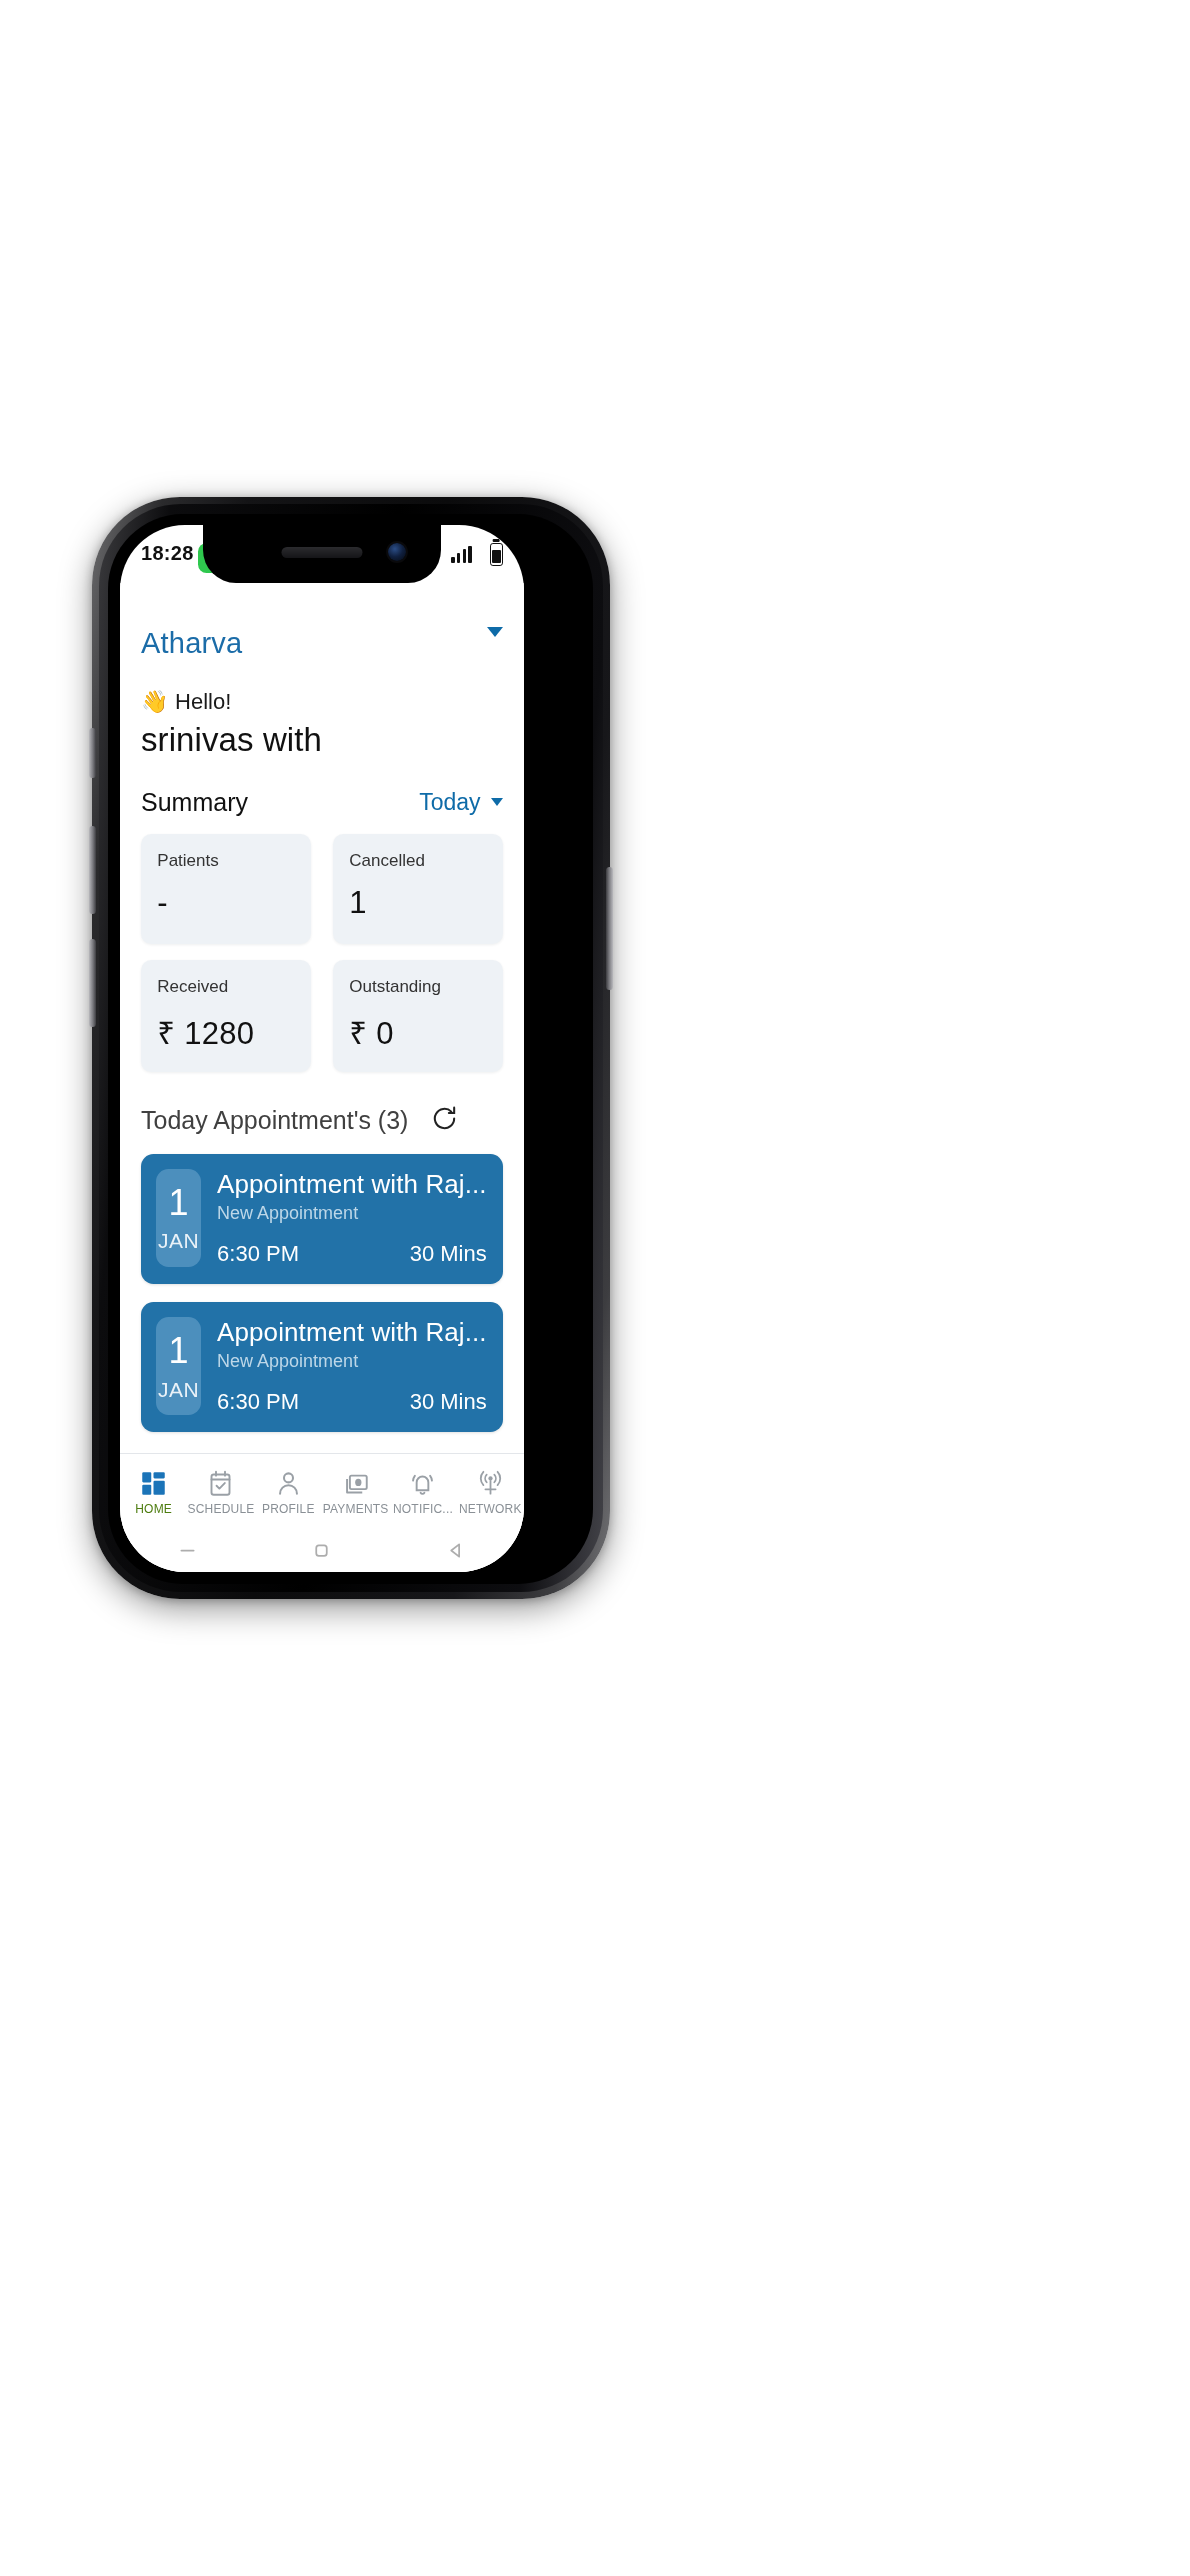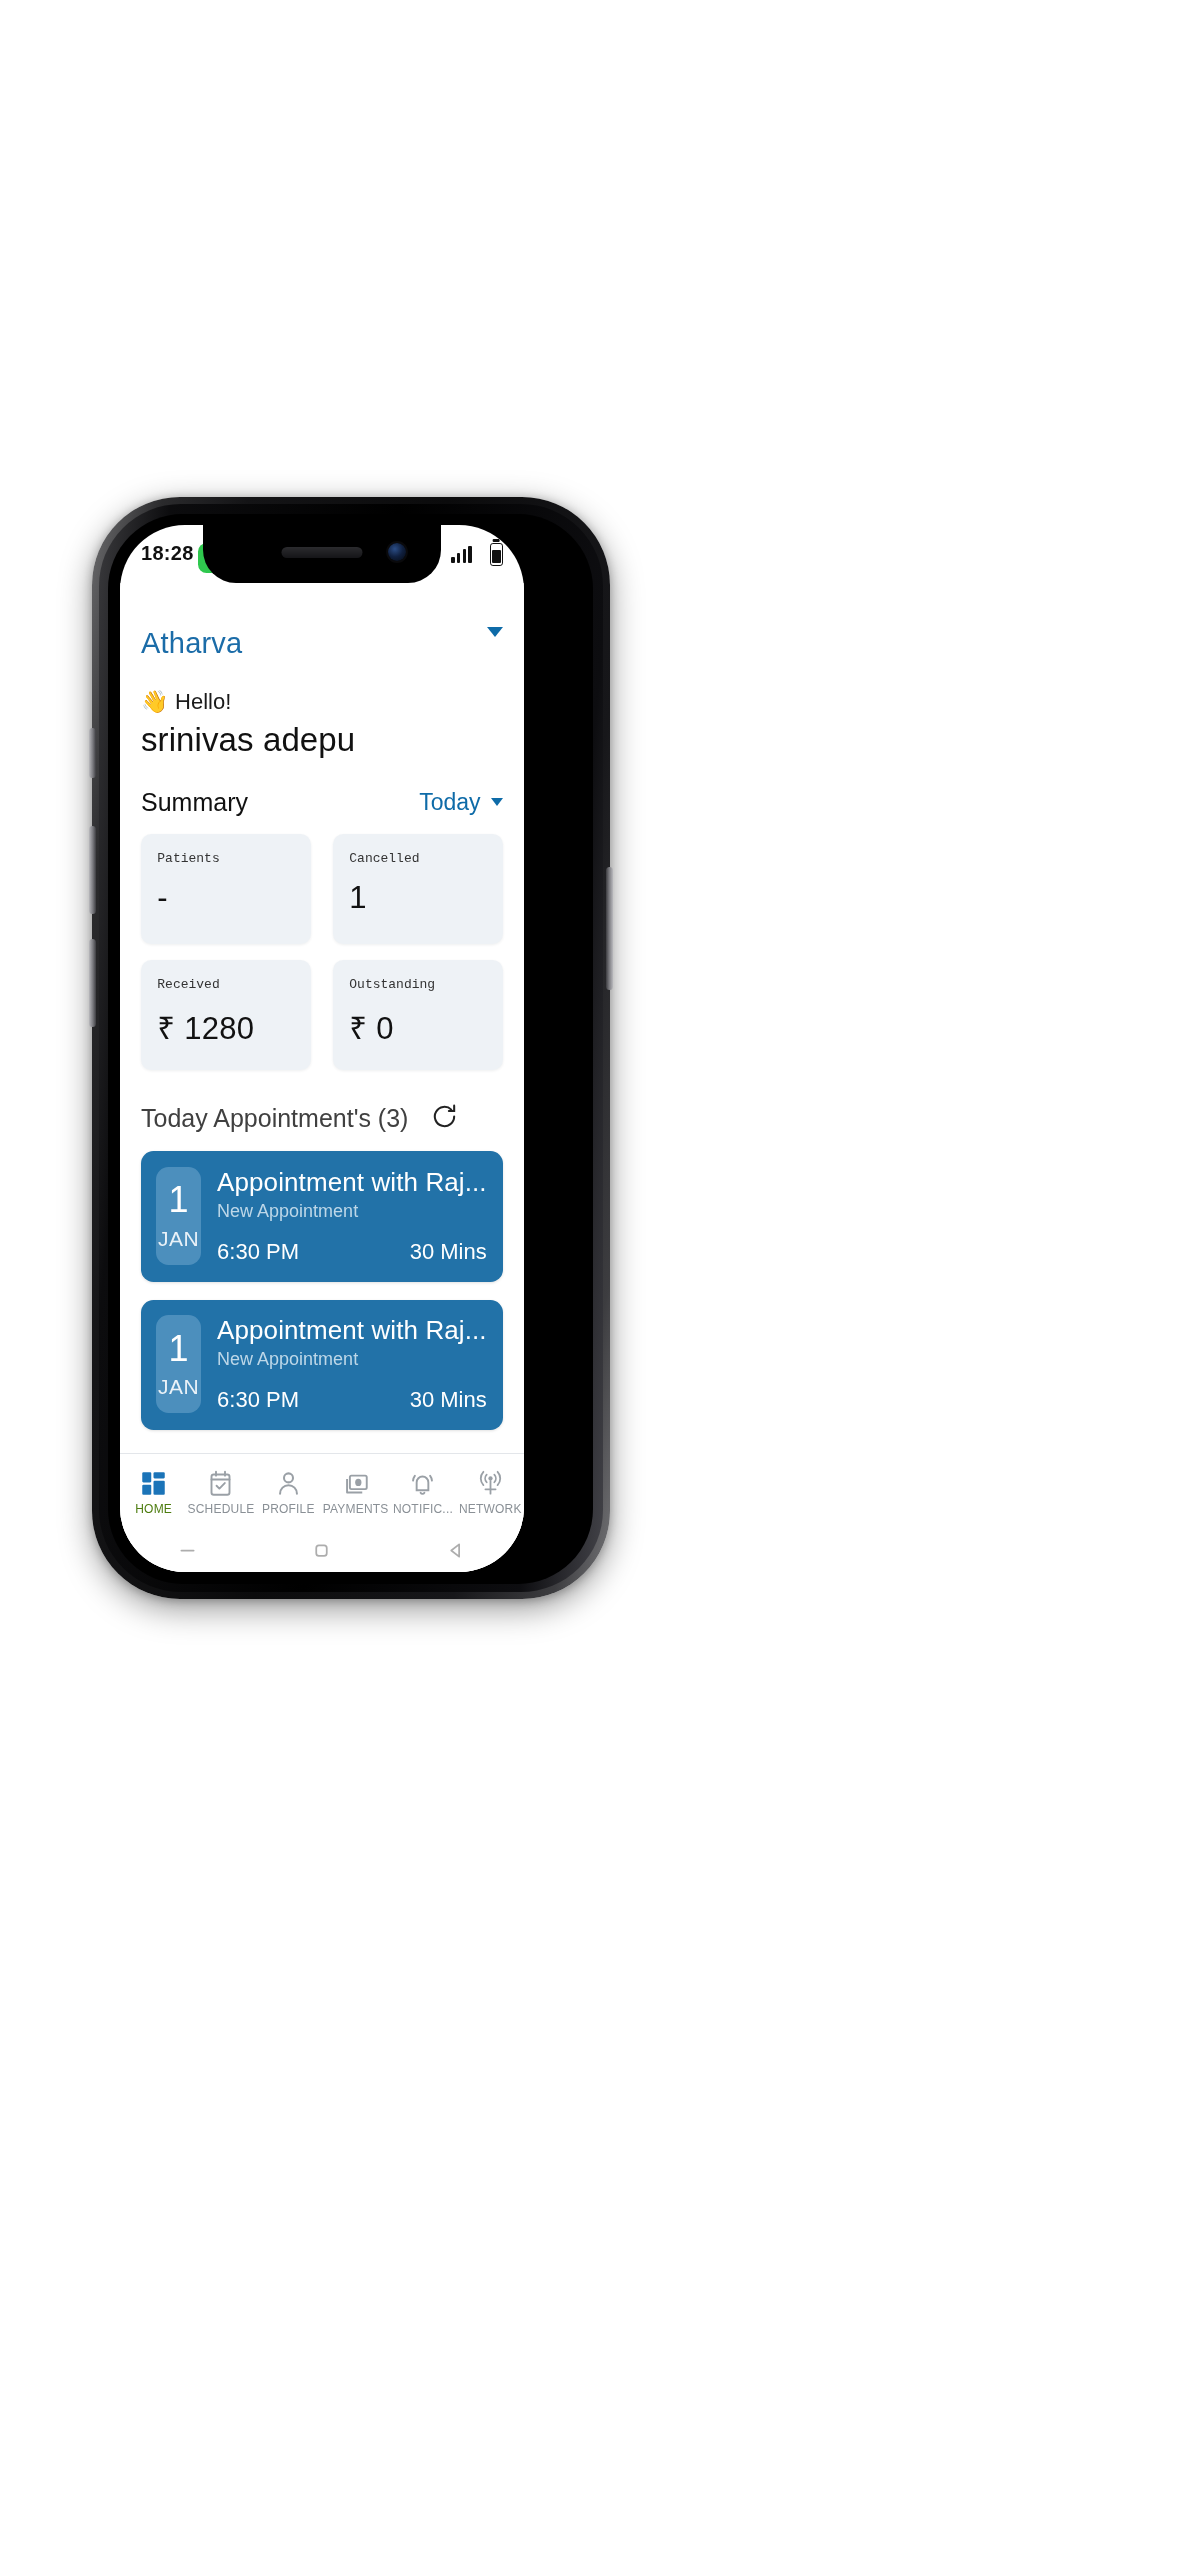--- a/index.html
+++ b/index.html
@@ -160,21 +160,21 @@
   .today-sel{ display:flex; align-items:center; gap:10.5px; }
   .today-lbl{ color:#0E6BA8; font-size:23px; }
 
   .stats{ margin-top:17px; display:flex; flex-direction:column; gap:16.3px; }
   .stat-row{ display:flex; gap:22px; }
   .stat-card{
     flex:1; background:#EEF2F6; border-radius:10.5px;
     padding:17px 16.3px 19px 16.3px; min-height:110px;
     box-shadow:0 1px 2.9px rgba(16,24,40,0.07);
   }
-  .stat-label{ font-size:13px; color:#333;font-family:Liberation Mono, monospace; }
+  .stat-label{ font-size:17px; color:#333; }
   .stat-value{ font-size:31px; color:#111; margin-top:14.4px; letter-spacing:0.3px; }
 
   .appt-head{
     display:flex; align-items:center; justify-content:space-between;
     margin-top:32px; padding-right:44px;
   }
   .appt-title{ font-size:25px; color:#404040; }
   .refresh-ico{ display:block; }
 
   .appt-list{ margin-top:16.3px; display:flex; flex-direction:column; gap:18px; }
@@ -276,21 +276,21 @@
 
       <div class="centre-row">
         <span class="centre-name">Atharva</span>
         <span class="chev"></span>
       </div>
 
       <div class="hello-row">
         <span class="wave">👋</span>
         <span class="hello-txt">Hello!</span>
       </div>
-      <div class="user-name">srinivas adepu</div>
+      <div class="user-name">srinivas with</div>
 
       <div class="summary-row">
         <span class="summary-title">Summary</span>
         <span class="today-sel">
           <span class="today-lbl">Today</span>
           <span class="chev sm"></span>
         </span>
       </div>
 
       <div class="stats">

